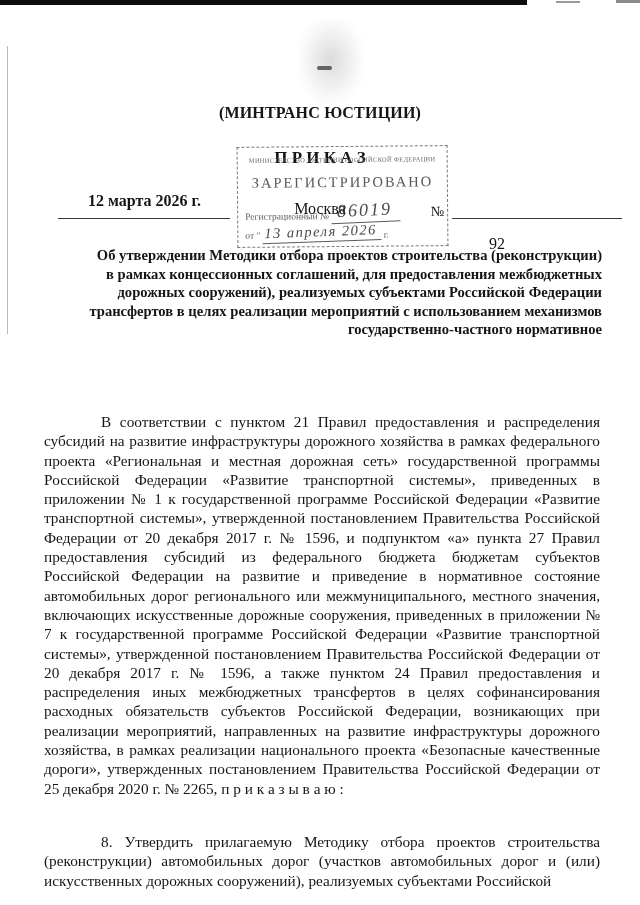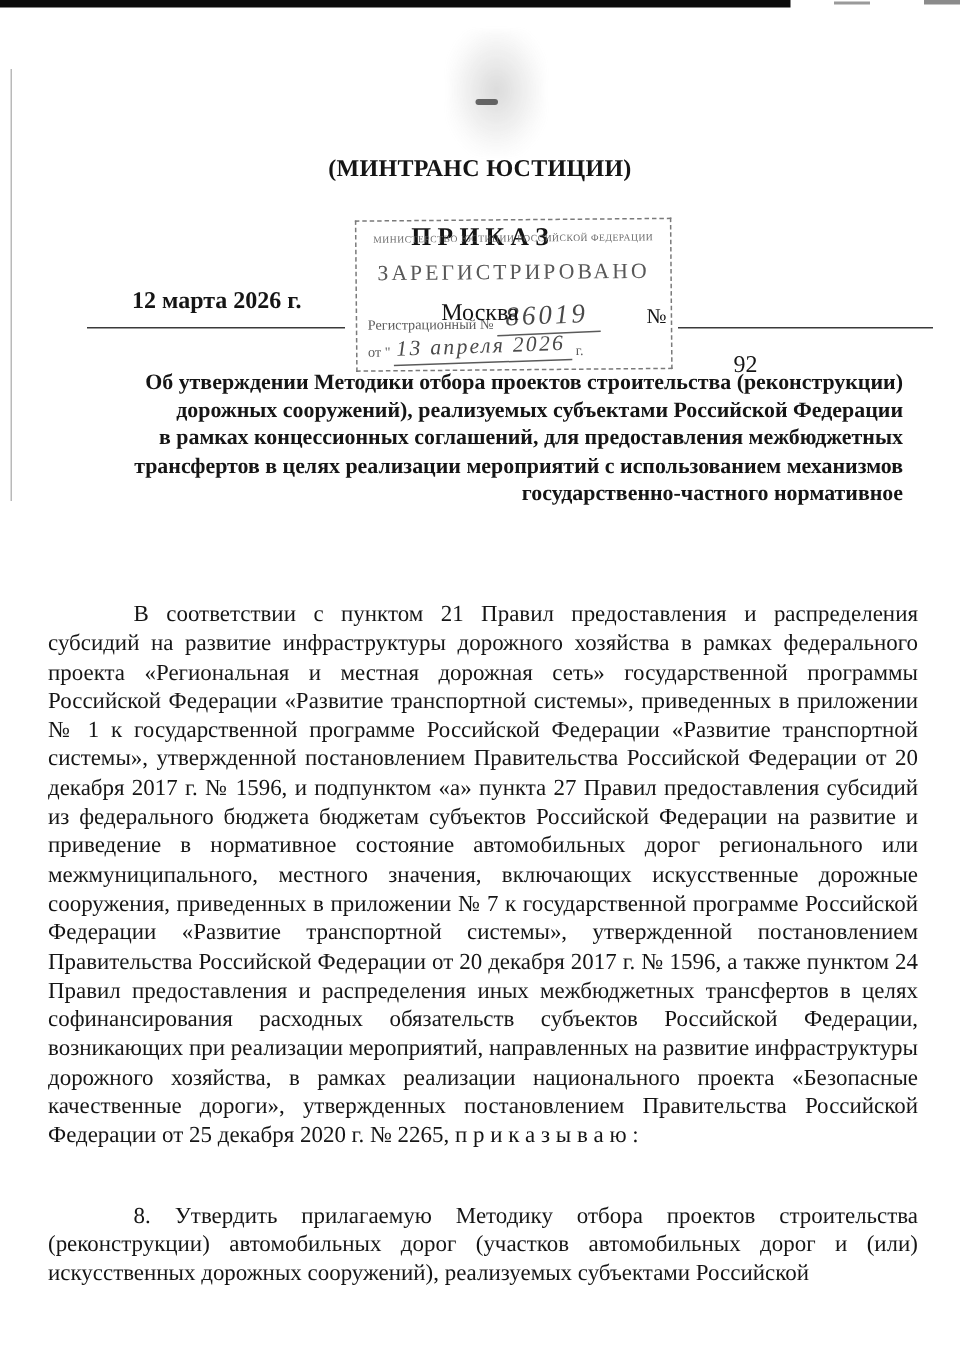--- a/index.html
+++ b/index.html
@@ -94,21 +94,21 @@
     text-align:right; font-weight:bold;
     font-size:14.6px; line-height:18.6px;
   }
 
   
   .doc-body {
     position:absolute; top:400px; left:32px; width:580px;
     font-size:15.3px; line-height:19.3px;
     text-align:justify;
   }
-  .doc-body p { margin:0; text-indent:57px; }
+  .doc-body p { margin:12px; text-indent:57px; }
   .doc-body p.second { margin-top:34px; }
 </style>
 </head>
 <body>
 
 <div class="page">
 
   <div class="top-bar"></div>
   <div class="top-dash1"></div>
   <div class="top-dash2"></div>
@@ -138,22 +138,22 @@
 
   <div class="doc-date">12 марта 2026 г.</div>
   <div class="date-line"></div>
   <div class="doc-city">Москва</div>
   <div class="doc-numsign">№</div>
   <div class="doc-number">92</div>
   <div class="num-line"></div>
 
   <div class="order-title">
     <div>Об утверждении Методики отбора проектов строительства (реконструкции)</div>
+    <div>в рамках концессионных соглашений, для предоставления межбюджетных</div>
     <div>дорожных сооружений), реализуемых субъектами Российской Федерации</div>
-    <div>в рамках концессионных соглашений, для предоставления межбюджетных</div>
     <div>трансфертов в целях реализации мероприятий с использованием механизмов</div>
     <div>государственно-частного нормативное</div>
   </div>
 
   <div class="doc-body">
     <p>В соответствии с пунктом 21 Правил предоставления и распределения субсидий на развитие инфраструктуры дорожного хозяйства в рамках федерального проекта «Региональная и местная дорожная сеть» государственной программы Российской Федерации «Развитие транспортной системы», приведенных в приложении № 1 к государственной программе Российской Федерации «Развитие транспортной системы», утвержденной постановлением Правительства Российской Федерации от 20 декабря 2017 г. № 1596, и подпунктом «а» пункта 27 Правил предоставления субсидий из федерального бюджета бюджетам субъектов Российской Федерации на развитие и приведение в нормативное состояние автомобильных дорог регионального или межмуниципального, местного значения, включающих искусственные дорожные сооружения, приведенных в приложении № 7 к государственной программе Российской Федерации «Развитие транспортной системы», утвержденной постановлением Правительства Российской Федерации от 20 декабря 2017 г. № 1596, а также пунктом 24 Правил предоставления и распределения иных межбюджетных трансфертов в целях софинансирования расходных обязательств субъектов Российской Федерации, возникающих при реализации мероприятий, направленных на развитие инфраструктуры дорожного хозяйства, в рамках реализации национального проекта «Безопасные качественные дороги», утвержденных постановлением Правительства Российской Федерации от 25 декабря 2020 г. № 2265, п р и к а з ы в а ю :</p>
     <p class="second">8. Утвердить прилагаемую Методику отбора проектов строительства (реконструкции) автомобильных дорог (участков автомобильных дорог и (или) искусственных дорожных сооружений), реализуемых субъектами Российской</p>
   </div>
 
 </div>

